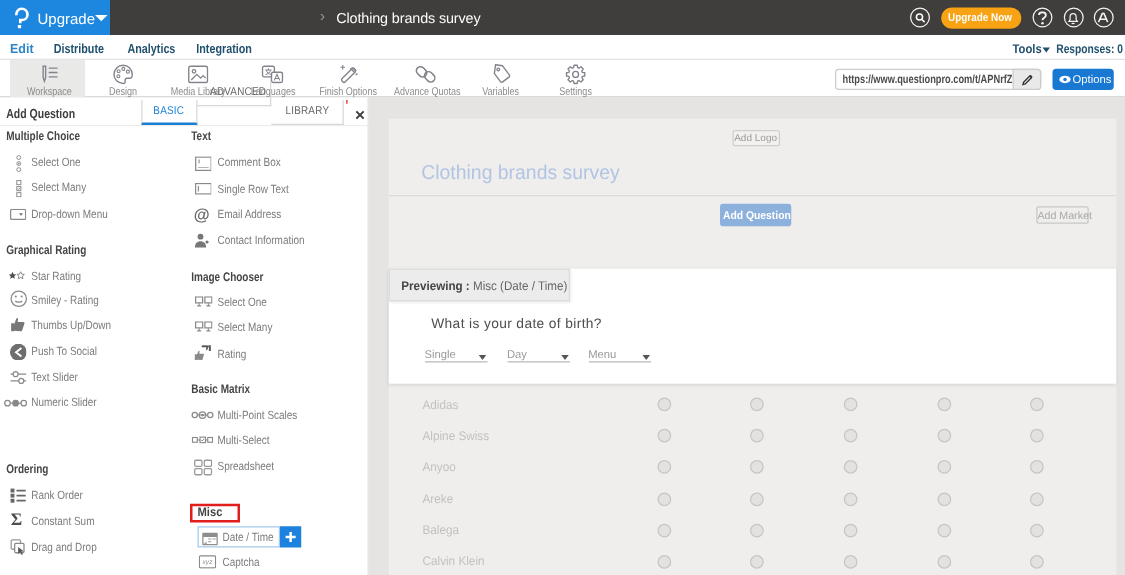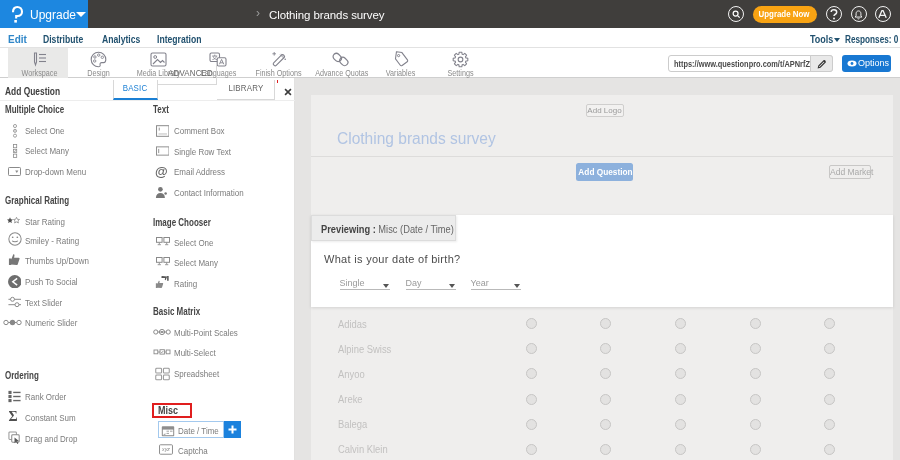--- a/index.html
+++ b/index.html
@@ -304,27 +304,27 @@
 
 <div class="a" style="left:337px;top:130px;color:#b1c4e3;font-size:16px;white-space:nowrap;transform:scaleX(0.97);transform-origin:0 50%">Clothing brands survey</div>
 
 <div class="a" style="left:575.8px;top:162.9px;width:57px;height:18px;background:#8db1dd;border-radius:2.5px;color:#fff;font-size:9px;font-weight:bold;text-align:center;line-height:18px;white-space:nowrap"><span style="display:inline-block;transform:scaleX(0.92)">Add Question</span></div>
 
 <div class="a" style="left:829px;top:164.8px;width:42px;height:14px;border:1px solid #c8c7c6;border-radius:2px;color:#a9a9a9;font-size:8.5px;text-align:center;line-height:13px;white-space:nowrap">Add Market</div>
 
 <div class="a" style="left:311px;top:215px;width:582px;height:92px;background:#fff;box-shadow:0 1px 3px rgba(0,0,0,0.12)"></div>
 <div class="a" style="left:311px;top:215px;width:145px;height:26px;background:#ececec;border:1px solid #dcdcdc;box-shadow:1px 1px 2px rgba(0,0,0,0.08)"></div>
 <div class="a" style="left:321px;top:223.5px;font-size:10px;color:#444;white-space:nowrap;transform:scaleX(0.93);transform-origin:0 50%"><b>Previewing :</b> <span style="color:#666">Misc (Date / Time)</span></div>
-<div class="a" style="left:324px;top:253px;color:#4d4d4d;font-size:11px;letter-spacing:0.3px;white-space:nowrap">What is your date of birth?</div>
+<div class="a" style="left:345px;top:253px;color:#4d4d4d;font-size:11px;letter-spacing:0.3px;white-space:nowrap">What is your date of birth?</div>
 
 <div class="a" style="left:339.5px;top:277.5px;width:50px;height:12.5px;border-bottom:1px solid #b9b9b9;color:#9a9a9a;font-size:9px">Single</div>
 <div class="a" style="left:382.5px;top:283.5px;width:0;height:0;border-left:3.5px solid transparent;border-right:3.5px solid transparent;border-top:4.5px solid #555"></div>
 <div class="a" style="left:405.5px;top:277.5px;width:50px;height:12.5px;border-bottom:1px solid #b9b9b9;color:#9a9a9a;font-size:9px">Day</div>
 <div class="a" style="left:448.5px;top:283.5px;width:0;height:0;border-left:3.5px solid transparent;border-right:3.5px solid transparent;border-top:4.5px solid #555"></div>
-<div class="a" style="left:470.5px;top:277.5px;width:50px;height:12.5px;border-bottom:1px solid #b9b9b9;color:#9a9a9a;font-size:9px">Year</div>
+<div class="a" style="left:470.5px;top:277.5px;width:50px;height:12.5px;border-bottom:1px solid #b9b9b9;color:#9a9a9a;font-size:9px">Menu</div>
 <div class="a" style="left:513.5px;top:283.5px;width:0;height:0;border-left:3.5px solid transparent;border-right:3.5px solid transparent;border-top:4.5px solid #555"></div>
 
 <div id="matrix">
       <div class="a" style="left:338.4px;top:318.9px;color:#c2c1c0;font-size:10px;white-space:nowrap;transform:scaleX(0.94);transform-origin:0 50%">Adidas</div>
       <div class="a" style="left:525.8px;top:318.2px;width:11px;height:11px;border-radius:50%;background:#e3e2e1;border:1.2px solid #c7c6c5"></div>
       <div class="a" style="left:600.4599999999999px;top:318.2px;width:11px;height:11px;border-radius:50%;background:#e3e2e1;border:1.2px solid #c7c6c5"></div>
       <div class="a" style="left:675.1199999999999px;top:318.2px;width:11px;height:11px;border-radius:50%;background:#e3e2e1;border:1.2px solid #c7c6c5"></div>
       <div class="a" style="left:749.78px;top:318.2px;width:11px;height:11px;border-radius:50%;background:#e3e2e1;border:1.2px solid #c7c6c5"></div>
       <div class="a" style="left:824.4399999999999px;top:318.2px;width:11px;height:11px;border-radius:50%;background:#e3e2e1;border:1.2px solid #c7c6c5"></div>
       <div class="a" style="left:338.4px;top:344px;color:#c2c1c0;font-size:10px;white-space:nowrap;transform:scaleX(0.94);transform-origin:0 50%">Alpine Swiss</div>

